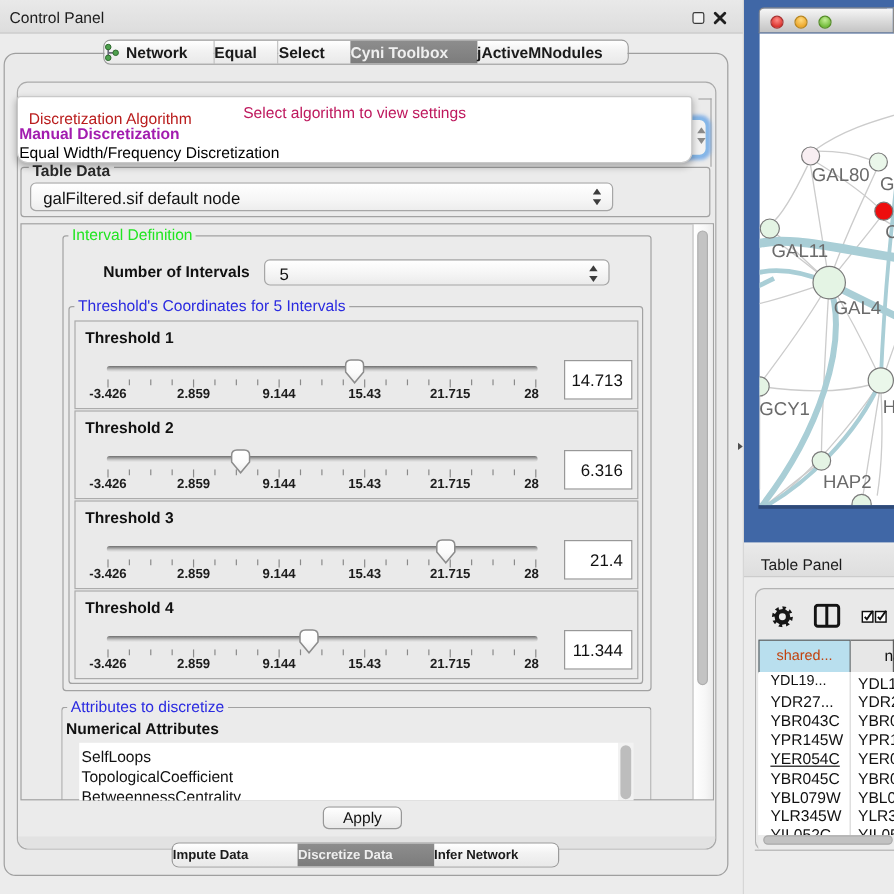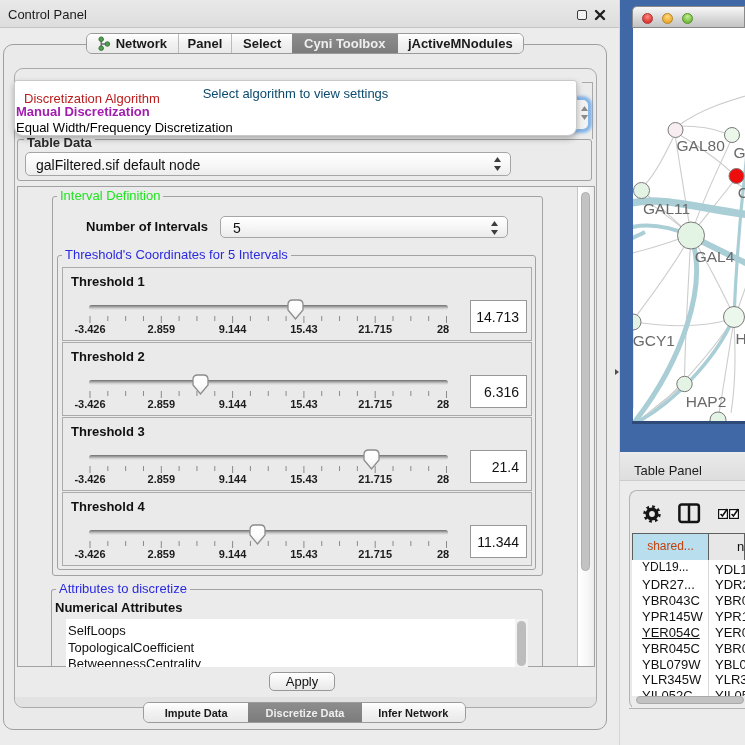--- a/index.html
+++ b/index.html
@@ -1,42 +1,42 @@
 <!DOCTYPE html>
 <html><head><meta charset="utf-8">
 <style>
 html,body{margin:0;padding:0;}
 body{width:745px;height:745px;position:relative;overflow:hidden;
      font-family:"Liberation Sans",sans-serif;background:#ececec;font-size:13px;color:#111;}
 .ab{position:absolute;box-sizing:border-box;}
 .grp{position:absolute;box-sizing:border-box;border:1px solid #a2a2a2;border-radius:3px;}
 .glbl{position:absolute;line-height:14px;background:#ebebeb;padding:0 3px;white-space:nowrap;}
 .seg{position:absolute;box-sizing:border-box;display:flex;font-weight:bold;}
-.seg>div{height:100%;display:flex;align-items:center;justify-content:center;
+.seg>div{height:100%;display:flex;align-items:center;
    background:linear-gradient(180deg,#ffffff,#f2f2f2 45%,#e9e9e9);color:#1a1a1a;}
 .seg>div.dark{background:linear-gradient(180deg,#8d8d8d,#7c7c7c);color:#efefef;}
 .seg>div.sep{border-right:1px solid #bcbcbc;}
 </style></head><body>
 <div class="ab" style="left:0px;top:0px;width:620px;height:28px;background:linear-gradient(180deg,#e9e9e9,#dddddd);border-bottom:1px solid #c3c3c3;"></div>
 <div class="ab" style="left:8px;top:7px;white-space:nowrap;font-size:13px;color:#1c1c1c;">Control Panel</div>
 <div class="ab" style="left:577px;top:10px;width:10px;height:10px;border:1.7px solid #3a3a3a;border-radius:2px;background:#f2f2f2;"></div>
 <svg class="ab" style="left:593.5px;top:9px" width="12" height="12" viewBox="0 0 12 12">
     <path d="M2 2 L10 10 M10 2 L2 10" stroke="#1f1f1f" stroke-width="2.4" stroke-linecap="round"></path>
   </svg>
 <div class="ab" style="left:3px;top:44px;width:604px;height:686px;border:1px solid #9f9f9f;border-radius:10px;background:#eaeaea;"></div>
 <div class="ab" style="left:14px;top:68px;width:583px;height:640px;border:1px solid #aaaaaa;border-radius:9px;background:#ebebeb;"></div>
 <div class="ab" style="left:15px;top:697px;width:581px;height:10px;background:#e2e2e2;border-radius:0 0 9px 9px;"></div>
 <div class="seg" style="left:86px;top:33px;width:438px;height:21px;border:1px solid #9b9b9b;border-radius:6px;overflow:hidden;font-size:13px;">
 <div class="sep" style="width:91px"><svg width="13" height="15" viewBox="0 0 13 15" style="margin-right:5px">
         <path d="M3.2 3.5 V12 M3.2 8 H9.2" stroke="#6b6b7b" stroke-width="1.4" fill="none"></path>
         <circle cx="3.2" cy="3.2" r="2.3" fill="#4ea04e" stroke="#2c662c" stroke-width="0.8"></circle>
         <circle cx="9.4" cy="8" r="2.3" fill="#4ea04e" stroke="#2c662c" stroke-width="0.8"></circle>
         <circle cx="3.2" cy="12.2" r="2.3" fill="#4ea04e" stroke="#2c662c" stroke-width="0.8"></circle>
       </svg>Network</div>
-<div class="sep" style="width:53px">Panel</div>
+<div class="sep" style="width:53px">Equal</div>
 <div style="width:60px">Select</div>
 <div class="dark" style="width:106px">Cyni Toolbox</div>
 <div style="width:126px">jActiveMNodules</div>
 </div>
 <div class="grp" style="left:17px;top:139px;width:575px;height:42px;"></div>
 <div class="glbl" style="left:24px;top:136px;font-weight:bold;color:#2a2a2a;">Table Data</div>
 <div class="ab" style="left:25px;top:152px;width:486px;height:24px;border:1px solid #a6a6a6;border-radius:5px;background:linear-gradient(180deg,#ffffff,#f6f6f6 60%,#ededed);">
     <div class="ab" style="left:10px;top:4px;font-size:14px;">galFiltered.sif default node</div>
     <svg width="9" height="14" viewBox="0 0 9 14" class="ab" style="right:8px;top:4px;">
       <path d="M4.5 0 L8 5 H1 Z" fill="#3c3c3c"></path>
@@ -177,21 +177,21 @@
 <div class="ab" style="left:269px;top:672px;width:66px;height:19px;border:1px solid #989898;border-radius:5px;background:linear-gradient(180deg,#ffffff,#f4f4f4 50%,#e8e8e8);">
     <div style="text-align:center;line-height:17px;font-size:13px;">Apply</div>
   </div>
 <div class="seg" style="left:143px;top:702px;width:323px;height:21px;border:1px solid #9b9b9b;border-radius:6px;overflow:hidden;font-size:11px;">
 <div style="width:105px">Impute Data</div>
 <div class="dark" style="width:114px">Discretize Data</div>
 <div style="width:104px">Infer Network</div>
 </div>
 <div class="ab" style="left:14px;top:80px;width:563px;height:56px;background:#ffffff;border:1px solid #c9c9c9;border-radius:3px 3px 9px 9px;box-shadow:0 3px 6px rgba(0,0,0,0.28);z-index:50;"></div>
 <div class="ab" style="left:24px;top:91px;white-space:nowrap;font-weight:normal;color:#b91c1c;z-index:51;">Discretization Algorithm</div>
-<div class="ab" style="left:14px;top:86px;width:563px;text-align:center;color:#0c4a6e;z-index:51;">Select algorithm to view settings</div>
+<div class="ab" style="left:14px;top:86px;width:563px;text-align:center;color:#be185d;z-index:51;">Select algorithm to view settings</div>
 <div class="ab" style="left:16px;top:104px;white-space:nowrap;font-weight:bold;color:#a21caf;z-index:51;">Manual Discretization</div>
 <div class="ab" style="left:16px;top:120px;white-space:nowrap;color:#000;z-index:51;">Equal Width/Frequency Discretization</div>
 <div class="ab" style="left:620px;top:0px;width:125px;height:452px;background:#4067a6;"></div>
 <div class="ab" style="left:615px;top:369px;width:0;height:0;border-left:4.5px solid #4f4f4f;border-top:3px solid transparent;border-bottom:3px solid transparent;"></div>
 <div class="ab" style="left:619px;top:0px;width:1px;height:745px;background:#d6d6d6;"></div>
 <div class="ab" style="left:632px;top:6px;width:113px;height:22px;background:linear-gradient(180deg,#f7f7f7,#d9d9d9 55%,#c3c3c3);border:1px solid #8a8a8a;border-bottom:1px solid #888;border-radius:5px 0 0 0;"></div>
 <div class="ab" style="left:642.0px;top:12.5px;width:11px;height:11px;border-radius:50%;background:radial-gradient(circle at 50% 30%, #ff8a85, #dc3832 70%);border:1px solid #a33;"></div>
 <div class="ab" style="left:661.8px;top:12.5px;width:11px;height:11px;border-radius:50%;background:radial-gradient(circle at 50% 30%, #ffd97d, #eda930 70%);border:1px solid #b8861f;"></div>
 <div class="ab" style="left:681.7px;top:12.5px;width:11px;height:11px;border-radius:50%;background:radial-gradient(circle at 50% 30%, #c4ee96, #75bd3e 70%);border:1px solid #558e27;"></div>
 <svg class="ab" style="left:633px;top:28px;background:#ffffff;" width="112" height="393" viewBox="0 0 112 393">

